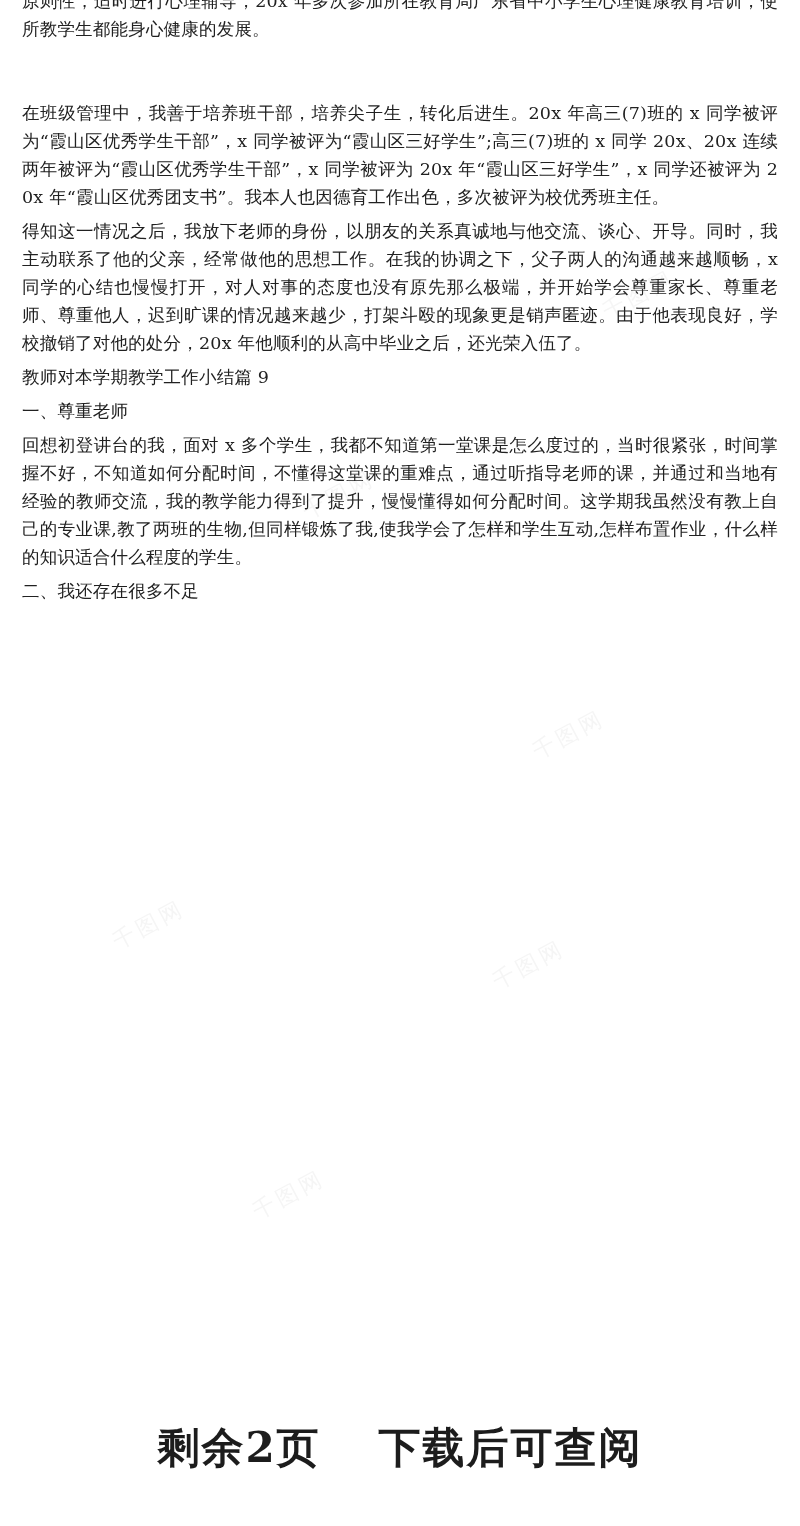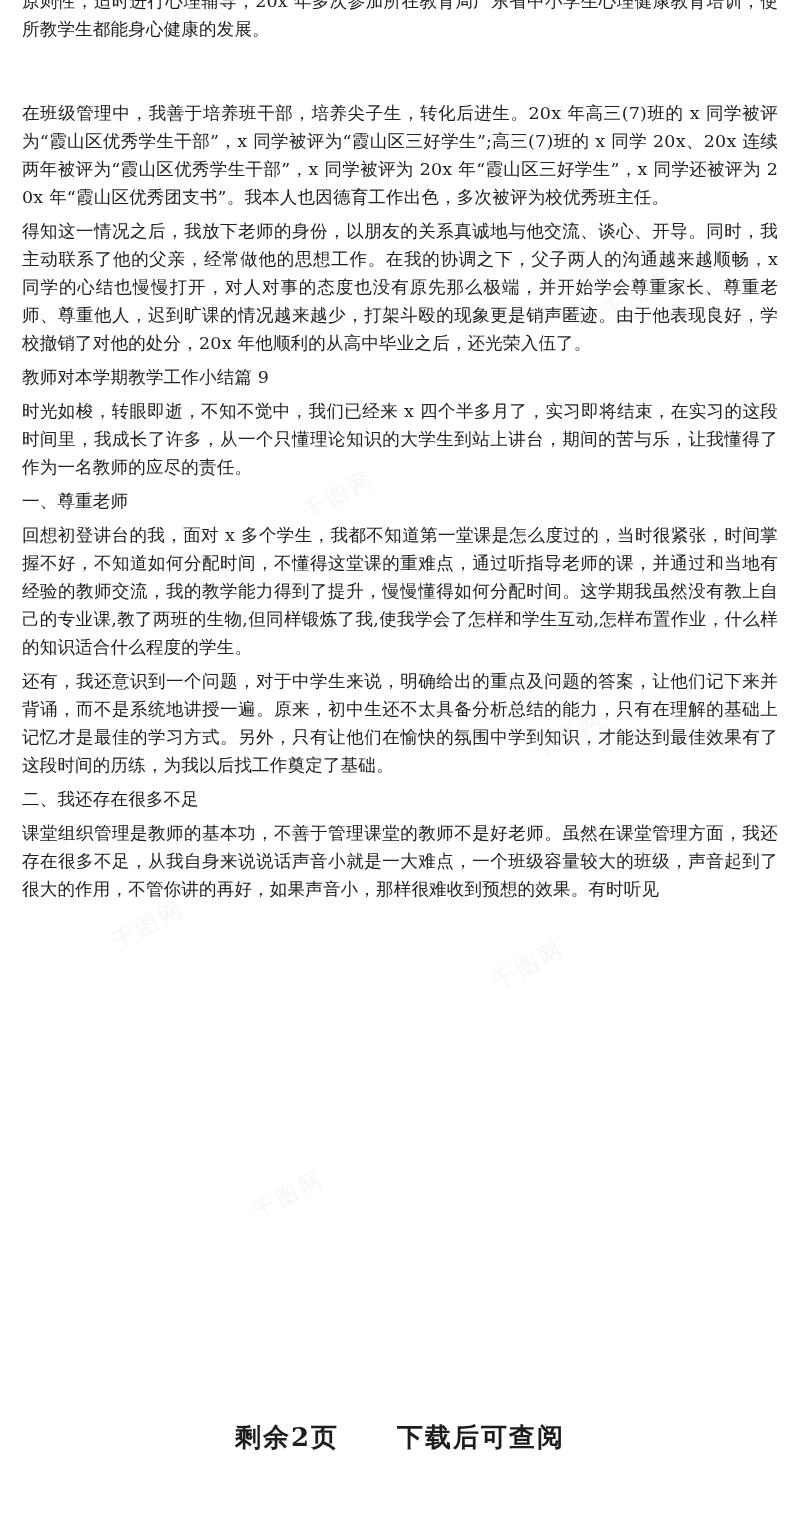--- a/index.html
+++ b/index.html
@@ -28,21 +28,21 @@
   .para.gap-after {
     margin-bottom: 56px;
   }
   .footer {
     position: absolute;
     top: 1420px;
     left: 0;
     width: 100%;
     text-align: center;
     font-weight: bold;
-    font-size: 26px;
+    font-size: 42px;
     color: #1c1c1c;
     letter-spacing: 2px;
   }
   .footer .sep { display: inline-block; width: 58px; }
   .watermark {
     position: absolute;
     color: rgba(110, 110, 110, 0.07);
     font-size: 22px;
     transform: rotate(-28deg);
     white-space: nowrap;
@@ -60,25 +60,22 @@
   <span class="watermark" style="left:110px; top:910px;">千图网</span>
   <span class="watermark" style="left:490px; top:950px;">千图网</span>
   <span class="watermark" style="left:250px; top:1180px;">千图网</span>
   <span class="watermark" style="left:600px; top:280px;">千图网</span>
 
   <div class="content">
     <div class="para gap-after">原则性，适时进行心理辅导，20x 年多次参加所在教育局广东省中小学生心理健康教育培训，使所教学生都能身心健康的发展。</div>
     <div class="para">在班级管理中，我善于培养班干部，培养尖子生，转化后进生。20x 年高三(7)班的 x 同学被评为“霞山区优秀学生干部”，x 同学被评为“霞山区三好学生”;高三(7)班的 x 同学 20x、20x 连续两年被评为“霞山区优秀学生干部”，x 同学被评为 20x 年“霞山区三好学生”，x 同学还被评为 20x 年“霞山区优秀团支书”。我本人也因德育工作出色，多次被评为校优秀班主任。</div>
     <div class="para">得知这一情况之后，我放下老师的身份，以朋友的关系真诚地与他交流、谈心、开导。同时，我主动联系了他的父亲，经常做他的思想工作。在我的协调之下，父子两人的沟通越来越顺畅，x 同学的心结也慢慢打开，对人对事的态度也没有原先那么极端，并开始学会尊重家长、尊重老师、尊重他人，迟到旷课的情况越来越少，打架斗殴的现象更是销声匿迹。由于他表现良好，学校撤销了对他的处分，20x 年他顺利的从高中毕业之后，还光荣入伍了。</div>
     <div class="para">教师对本学期教学工作小结篇 9</div>
-    <div class="para">时光如梭，转眼即逝，不知不觉中，我们已经来 x 四个半多月了，实习即将结束，在实习的这段时间里，我成长了许多，从一个只懂理论知识的大学生到站上讲台，期间的苦与乐，让我懂得了作为一名教师的应尽的责任。</div>
     <div class="para">一、尊重老师</div>
     <div class="para">回想初登讲台的我，面对 x 多个学生，我都不知道第一堂课是怎么度过的，当时很紧张，时间掌握不好，不知道如何分配时间，不懂得这堂课的重难点，通过听指导老师的课，并通过和当地有经验的教师交流，我的教学能力得到了提升，慢慢懂得如何分配时间。这学期我虽然没有教上自己的专业课,教了两班的生物,但同样锻炼了我,使我学会了怎样和学生互动,怎样布置作业，什么样的知识适合什么程度的学生。</div>
-    <div class="para">还有，我还意识到一个问题，对于中学生来说，明确给出的重点及问题的答案，让他们记下来并背诵，而不是系统地讲授一遍。原来，初中生还不太具备分析总结的能力，只有在理解的基础上记忆才是最佳的学习方式。另外，只有让他们在愉快的氛围中学到知识，才能达到最佳效果有了这段时间的历练，为我以后找工作奠定了基础。</div>
     <div class="para">二、我还存在很多不足</div>
-    <div class="para">课堂组织管理是教师的基本功，不善于管理课堂的教师不是好老师。虽然在课堂管理方面，我还存在很多不足，从我自身来说说话声音小就是一大难点，一个班级容量较大的班级，声音起到了很大的作用，不管你讲的再好，如果声音小，那样很难收到预想的效果。有时听见</div>
   </div>
 
   <div class="footer">
     <span>剩余2页</span><span class="sep"></span><span>下载后可查阅</span>
   </div>
 
 </div>
 
 </body></html>

